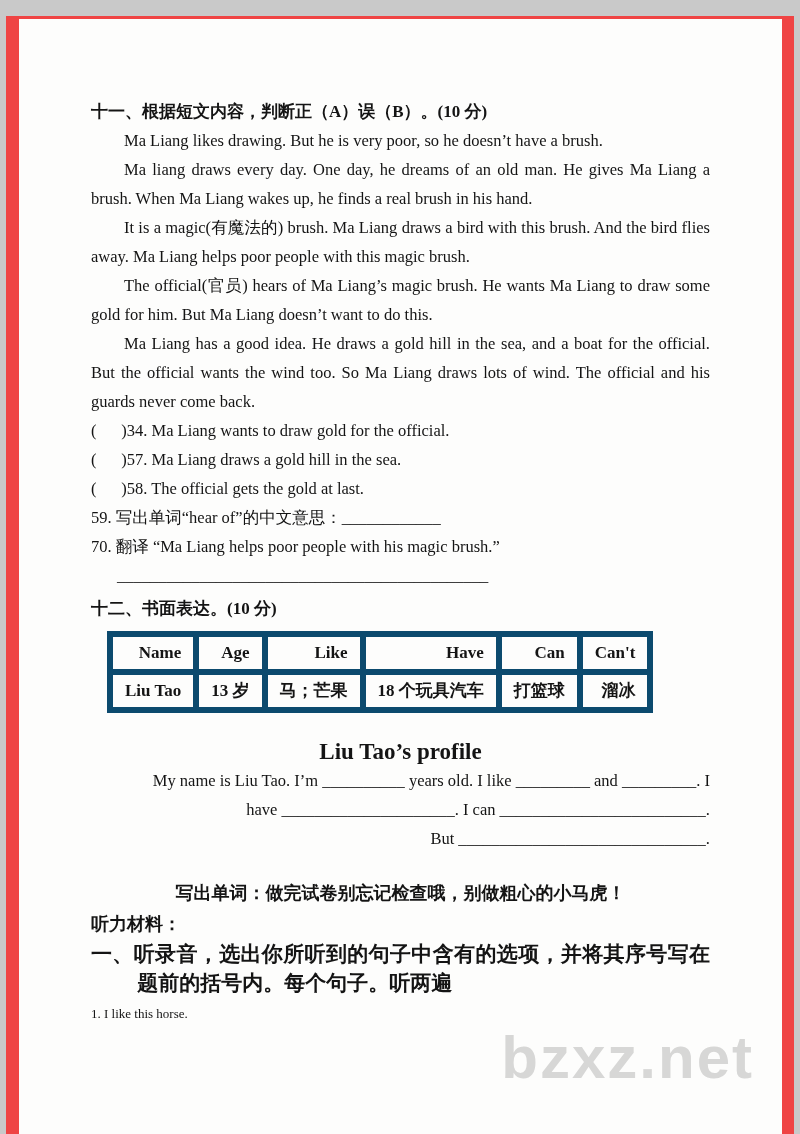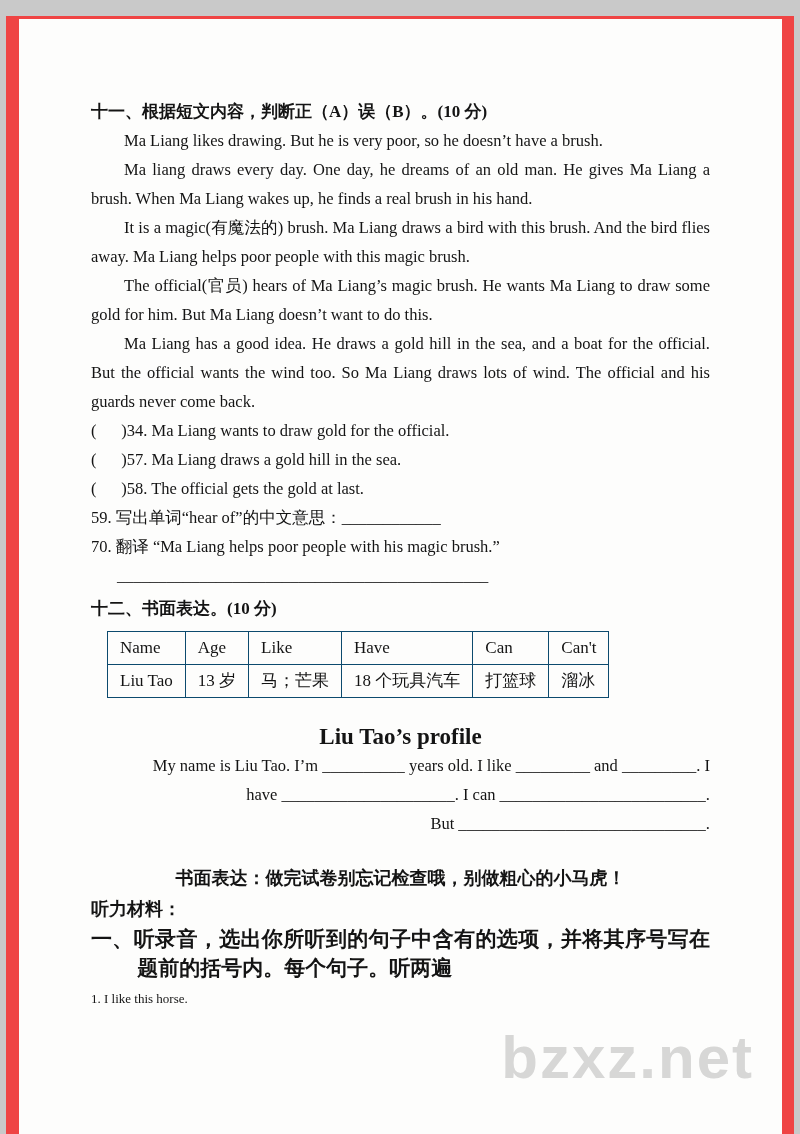--- a/index.html
+++ b/index.html
@@ -9,21 +9,21 @@
   .doc{position:absolute;left:72px;right:72px;top:78px;color:#141414;font-size:16.5px;line-height:29px;}
   .sec-title{font-weight:bold;font-size:17px;}
   p.para{margin:0;text-indent:2em;text-align:justify;}
   .pre{white-space:pre-wrap;}
   .tfline{margin:0;}
   .qline{margin:0;}
   .u-line{margin:0 0 0 26px;letter-spacing:0;}
   .sec12-title{font-weight:bold;font-size:17px;margin-top:4px;}
   .instr{margin:0;text-indent:2em;}
   table.info{border-collapse:collapse;margin:8px 0 0 16px;font-size:17px;line-height:22px;}
-  table.info td,table.info th{border:1px solid #0c4a6e;padding:5px 12px;text-align:left;font-weight:normal;white-space:nowrap;}
+  table.info td,table.info th{border:6px solid #0c4a6e;padding:5px 12px;text-align:right;font-weight:bold;white-space:nowrap;}
   .profile-title{font-weight:bold;font-size:23px;text-align:center;margin-top:24px;}
   .profile p{margin:0;text-align:right;}
   .profile .first{text-indent:2em;}
   .reminder{font-family:"Liberation Sans","DejaVu Sans",sans-serif;font-weight:bold;font-size:18px;text-align:center;margin-top:26px;}
   .listen-title{font-family:"Liberation Sans","DejaVu Sans",sans-serif;font-weight:bold;font-size:18px;margin-top:2px;}
   .listen-instr{font-family:"Liberation Sans","DejaVu Sans",sans-serif;font-weight:bold;font-size:21px;margin:0;padding-left:2.2em;text-indent:-2.2em;text-align:justify;}
   .listen-item{margin-top:2px;font-size:13px;}
   .watermark{position:absolute;right:28px;bottom:52px;font-family:"Liberation Sans","DejaVu Sans",sans-serif;font-weight:600;font-size:60px;color:#d7d7d6;letter-spacing:2px;pointer-events:none;}
 </style>
 </head>
@@ -73,21 +73,21 @@
         </table>
 
       <div class="profile-title">Liu Tao’s profile</div>
 
       <div class="profile">
         <p class="first">My name is Liu Tao. I’m __________ years old. I like _________ and _________. I</p>
         <p>have _____________________. I can _________________________.</p>
         <p>But ______________________________.</p>
       </div>
 
-      <div class="reminder">书面表达：做完试卷别忘记检查哦，别做粗心的小马虎！</div>
+      <div class="reminder">写出单词：做完试卷别忘记检查哦，别做粗心的小马虎！</div>
 
       <div class="listen-title">听力材料：</div>
       <p class="listen-instr">一、听录音，选出你所听到的句子中含有的选项，并将其序号写在题前的括号内。每个句子。听两遍</p>
       <p class="listen-item">1. I like this horse.</p>
 
     </div>
 
     <div class="watermark">bzxz.net</div>
   </div>
 </div>

